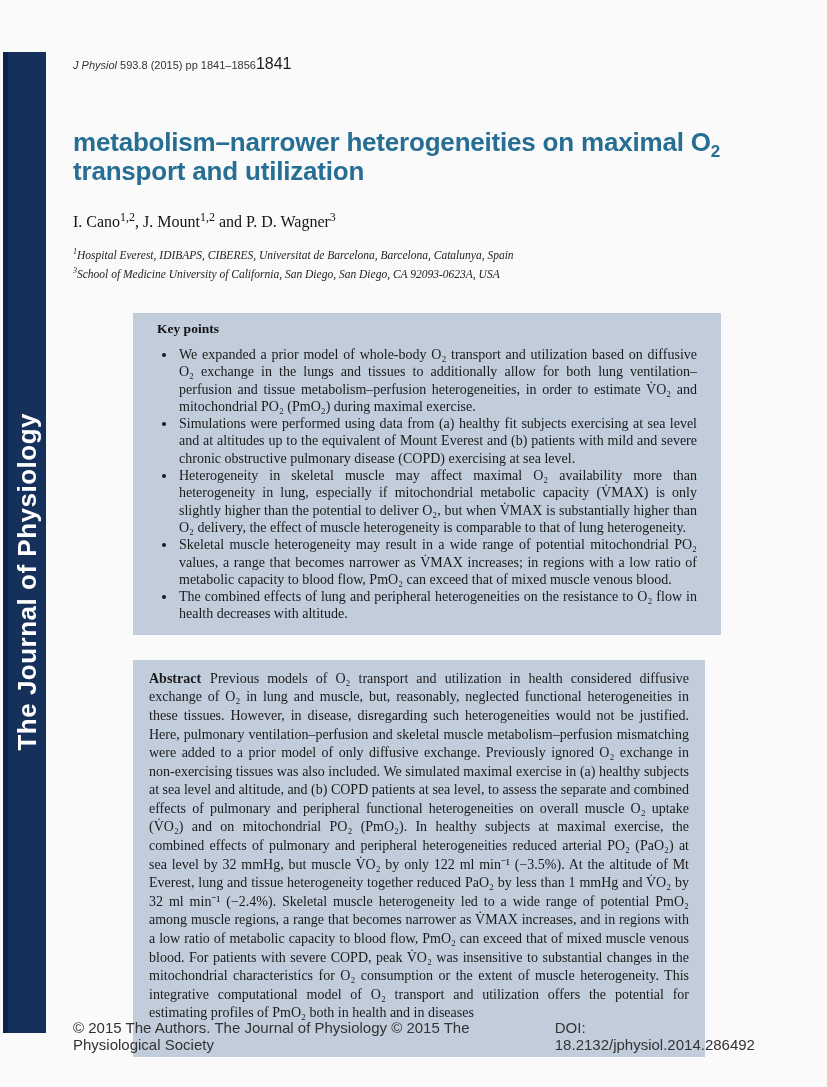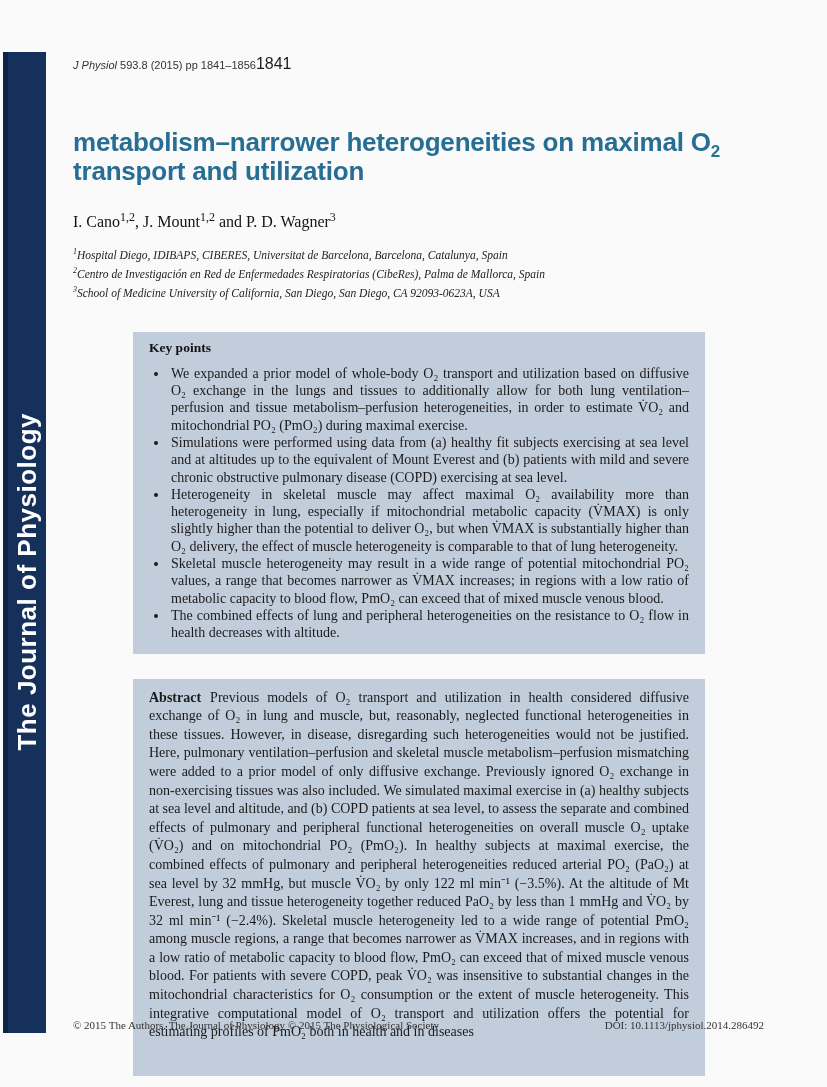--- a/index.html
+++ b/index.html
@@ -87,21 +87,21 @@
     line-height: 16px;
     color: #222;
   }
   .affiliations p { margin: 0; }
   .affiliations sup { font-size: 8px; font-style: italic; }
   
   .box {
     margin-left: 60px;
     width: 540px;
     background: var(--box-background, #c2cddc);
-    padding: 8px 16px;
+    padding: 8px 24px;
   }
   .keypoints { margin-top: 31px; padding-bottom: 12px; }
   .keypoints h2 {
     margin: 0;
     font-size: 13.5px;
     font-weight: bold;
     color: #111;
   }
   .keypoints ul {
     margin: 9px 0 0;
@@ -122,22 +122,22 @@
   }
   .abstract b { margin-right: 9px; }
   
   .footer {
     position: absolute;
     left: 73px;
     right: 63px;
     top: 1019px;
     display: flex;
     justify-content: space-between;
-    font-family: Liberation Serif, serif;
-    font-size: 11px;
+    font-family: Liberation Sans, sans-serif;
+    font-size: 15px;
     color: #333;
   }
 </style>
 </head>
 <body>
 
 <div class="page">
 
   <div class="sidebar">
     <span class="sidebar-text">The Journal of Physiology</span>
@@ -148,22 +148,21 @@
     <span class="pagenum">1841</span>
   </div>
 
   <div class="main">
 
     <h1 class="title"><br><span>metabolism–narrower heterogeneities on maximal O</span><sub>2</sub><br><span>transport and utilization</span></h1>
 
     <p class="authors"><span>I. Cano</span><sup>1,2</sup><span>, J. Mount</span><sup>1,2</sup><span> and P. D. Wagner</span><sup>3</sup></p>
 
     <div class="affiliations">
-      <p><sup>1</sup><span>Hospital Diego, IDIBAPS, CIBERES, Universitat de Barcelona, Barcelona, Catalunya, Spain</span></p>
-      <p><sup>2</sup><span>Centro de Investigación en Red de Enfermedades Respiratorias (CibeRes), Palma de Mallorca, Spain</span></p>
+      <p><sup>1</sup><span>Hospital Everest, IDIBAPS, CIBERES, Universitat de Barcelona, Barcelona, Catalunya, Spain</span></p>
       <p><sup>3</sup><span>School of Medicine University of California, San Diego, San Diego, CA 92093-0623A, USA</span></p>
     </div>
 
     <section class="box keypoints">
       <h2>Key points</h2>
       <ul>
         <li>We expanded a prior model of whole-body O₂ transport and utilization based on diffusive O₂ exchange in the lungs and tissues to additionally allow for both lung ventilation–perfusion and tissue metabolism–perfusion heterogeneities, in order to estimate V̇O₂ and mitochondrial PO₂ (PmO₂) during maximal exercise.</li>
         <li>Simulations were performed using data from (a) healthy fit subjects exercising at sea level and at altitudes up to the equivalent of Mount Everest and (b) patients with mild and severe chronic obstructive pulmonary disease (COPD) exercising at sea level.</li>
         <li>Heterogeneity in skeletal muscle may affect maximal O₂ availability more than heterogeneity in lung, especially if mitochondrial metabolic capacity (V̇MAX) is only slightly higher than the potential to deliver O₂, but when V̇MAX is substantially higher than O₂ delivery, the effect of muscle heterogeneity is comparable to that of lung heterogeneity.</li>
         <li>Skeletal muscle heterogeneity may result in a wide range of potential mitochondrial PO₂ values, a range that becomes narrower as V̇MAX increases; in regions with a low ratio of metabolic capacity to blood flow, PmO₂ can exceed that of mixed muscle venous blood.</li>
@@ -172,16 +171,16 @@
     </section>
 
     <section class="box abstract">
       <p><b>Abstract</b><span>Previous models of O₂ transport and utilization in health considered diffusive exchange of O₂ in lung and muscle, but, reasonably, neglected functional heterogeneities in these tissues. However, in disease, disregarding such heterogeneities would not be justified. Here, pulmonary ventilation–perfusion and skeletal muscle metabolism–perfusion mismatching were added to a prior model of only diffusive exchange. Previously ignored O₂ exchange in non-exercising tissues was also included. We simulated maximal exercise in (a) healthy subjects at sea level and altitude, and (b) COPD patients at sea level, to assess the separate and combined effects of pulmonary and peripheral functional heterogeneities on overall muscle O₂ uptake (V̇O₂) and on mitochondrial PO₂ (PmO₂). In healthy subjects at maximal exercise, the combined effects of pulmonary and peripheral heterogeneities reduced arterial PO₂ (PaO₂) at sea level by 32 mmHg, but muscle V̇O₂ by only 122 ml min⁻¹ (−3.5%). At the altitude of Mt Everest, lung and tissue heterogeneity together reduced PaO₂ by less than 1 mmHg and V̇O₂ by 32 ml min⁻¹ (−2.4%). Skeletal muscle heterogeneity led to a wide range of potential PmO₂ among muscle regions, a range that becomes narrower as V̇MAX increases, and in regions with a low ratio of metabolic capacity to blood flow, PmO₂ can exceed that of mixed muscle venous blood. For patients with severe COPD, peak V̇O₂ was insensitive to substantial changes in the mitochondrial characteristics for O₂ consumption or the extent of muscle heterogeneity. This integrative computational model of O₂ transport and utilization offers the potential for estimating profiles of PmO₂ both in health and in diseases</span></p>
     </section>
 
   </div>
 
   <div class="footer">
     <span>© 2015 The Authors. The Journal of Physiology © 2015 The Physiological Society</span>
-    <span>DOI: 10.1113/jphysiol.2014.286492</span>
+    <span>DOI: 18.2132/jphysiol.2014.286492</span>
   </div>
 
 </div>
 
 </body></html>

